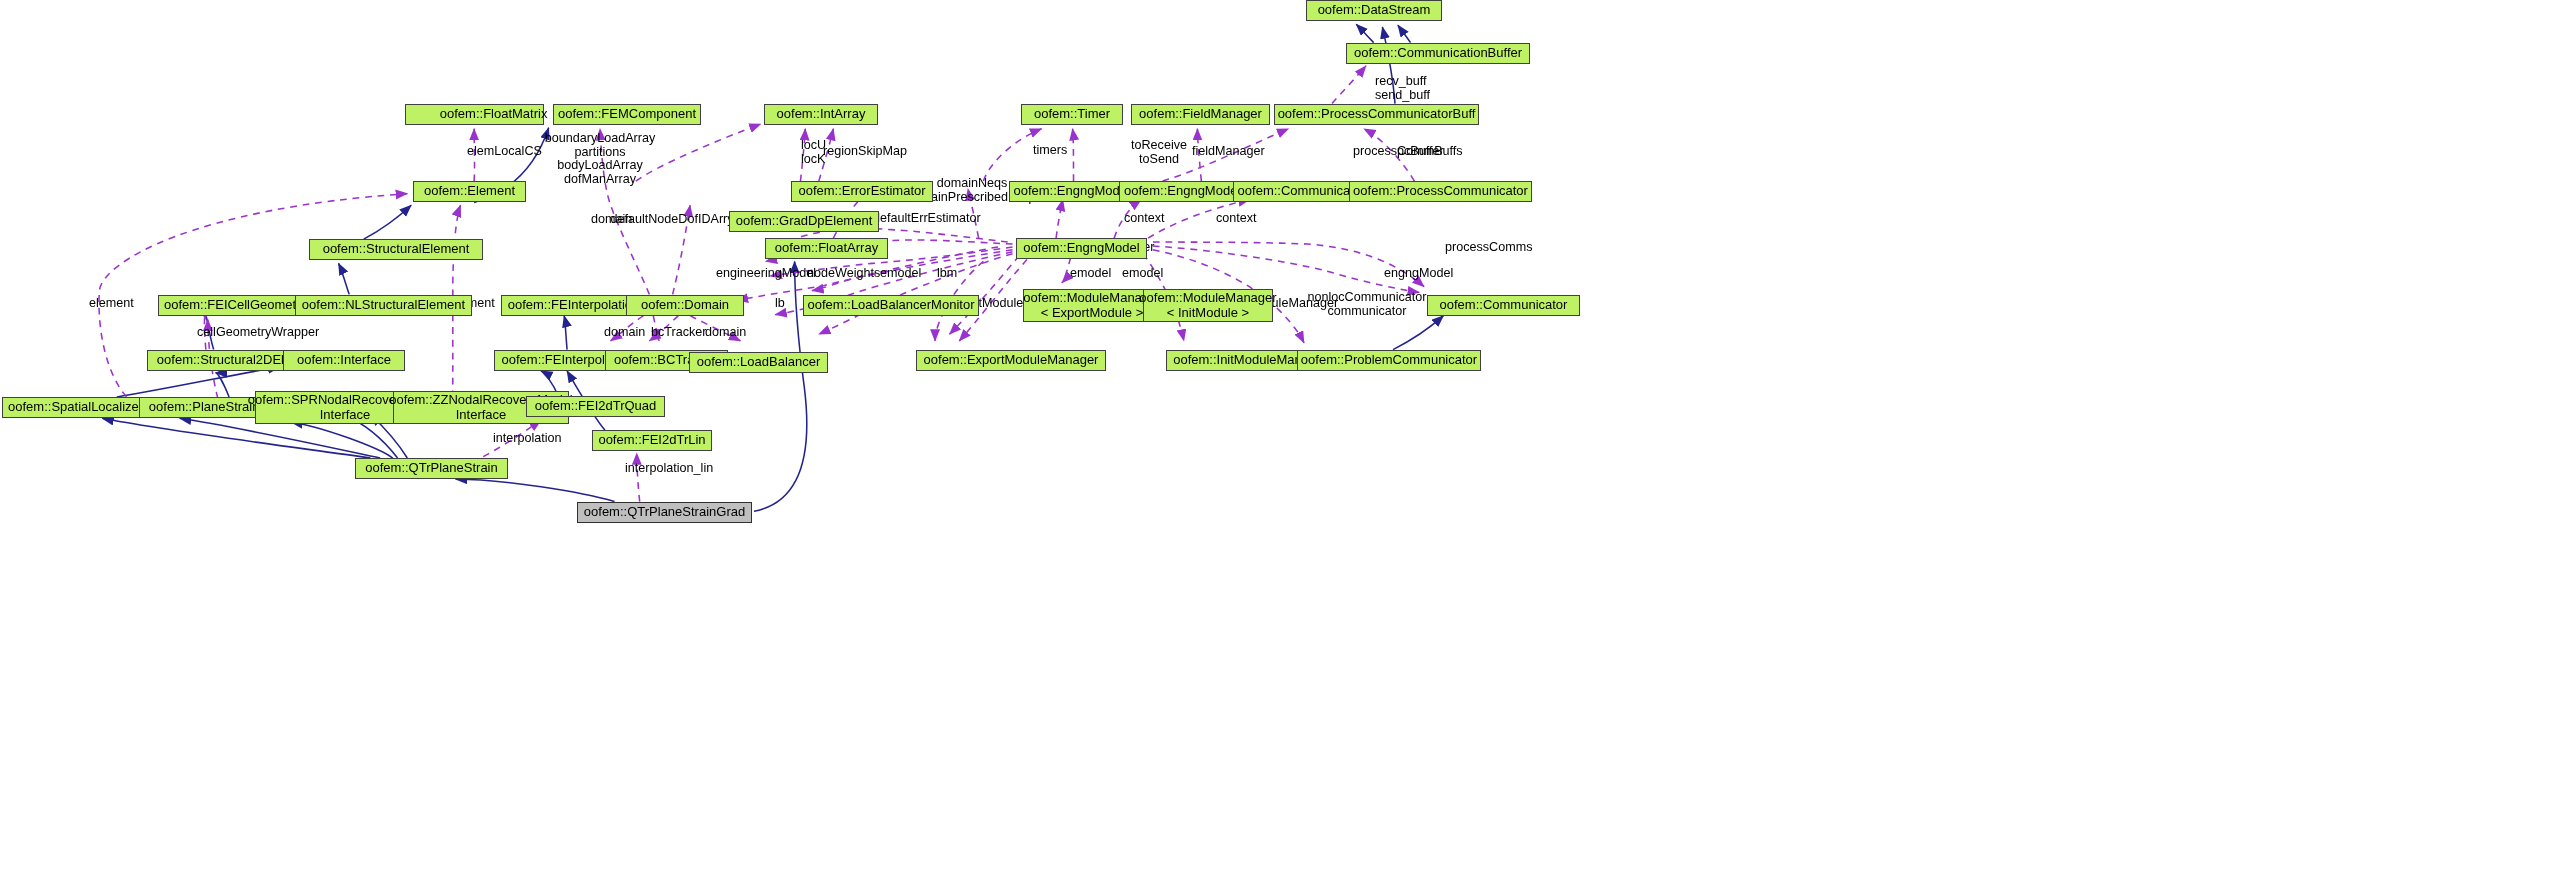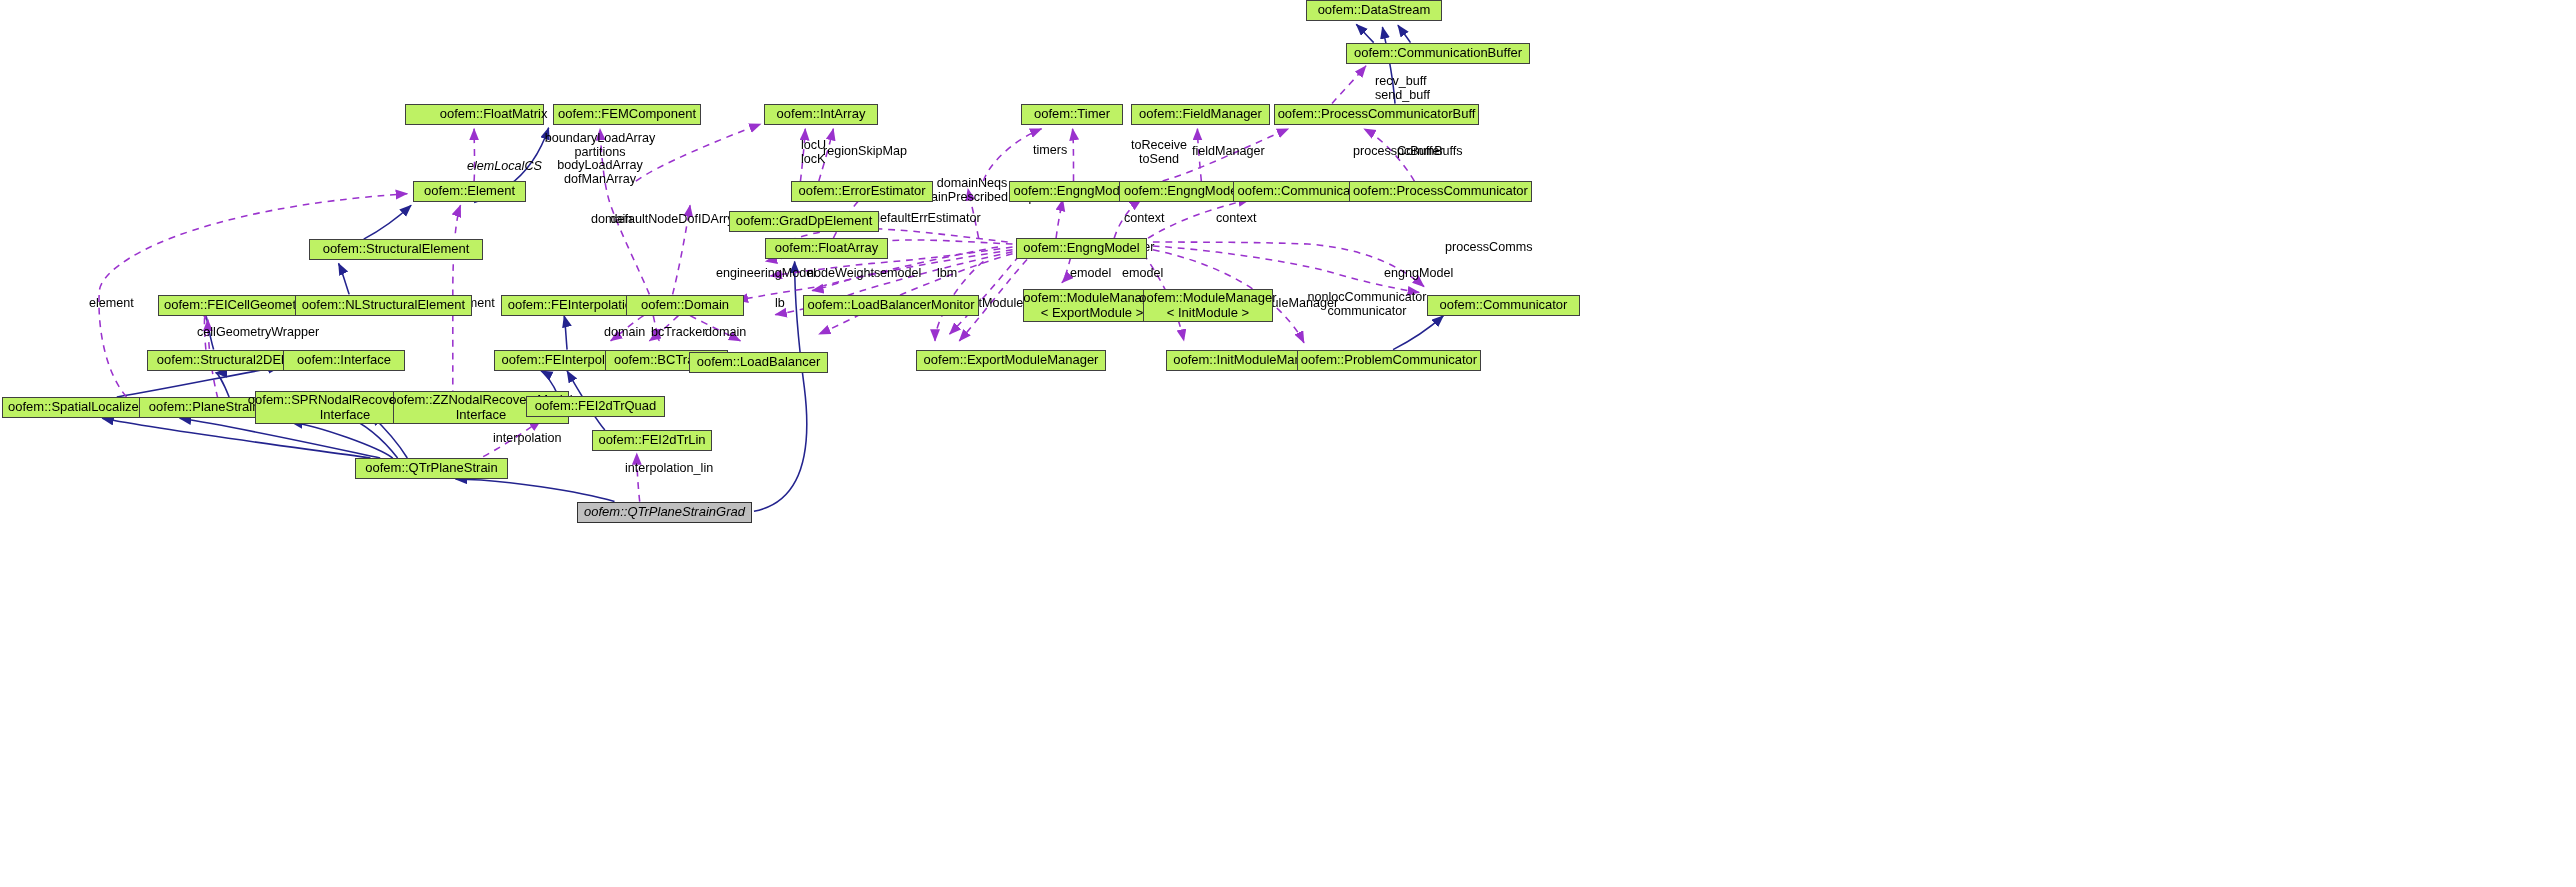--- a/index.html
+++ b/index.html
@@ -176,23 +176,23 @@
   <div class="node" style="left:1297px;top:350px;width:184px;height:21px;">oofem::ProblemCommunicator</div>
   <div class="node" style="left:1.9px;top:397px;width:198px;height:21px;">oofem::SpatialLocalizerInterface</div>
   <div class="node" style="left:139px;top:397px;width:178px;height:21px;">oofem::PlaneStrainElement</div>
   <div class="node" style="left:255px;top:391px;width:180px;height:33px;">oofem::SPRNodalRecoveryModel
 Interface</div>
   <div class="node" style="left:393px;top:391px;width:176px;height:33px;">oofem::ZZNodalRecoveryModel
 Interface</div>
   <div class="node" style="left:526px;top:396px;width:139px;height:21px;">oofem::FEI2dTrQuad</div>
   <div class="node" style="left:592px;top:430px;width:120px;height:21px;">oofem::FEI2dTrLin</div>
   <div class="node" style="left:355px;top:458px;width:153px;height:21px;">oofem::QTrPlaneStrain</div>
-  <div class="node highlight" style="left:577px;top:502px;width:175px;height:21px;font-style:italic;">oofem::QTrPlaneStrainGrad</div>
-
-  <div class="edge-label left" style="left:467px;top:160px;font-style:italic;">elemLocalCS</div>
+  <div class="node highlight" style="left:577px;top:502px;width:175px;height:21px;">oofem::QTrPlaneStrainGrad</div>
+
+  <div class="edge-label left" style="left:467px;top:145px;">elemLocalCS</div>
   <div class="edge-label" style="left:600px;top:132px;">boundaryLoadArray
 partitions
 bodyLoadArray
 dofManArray</div>
   <div class="edge-label left" style="left:801px;top:139px;">locU
 locK</div>
   <div class="edge-label" style="left:865px;top:145px;">regionSkipMap</div>
   <div class="edge-label left" style="left:1375px;top:75px;">recv_buff
 send_buff</div>
   <div class="edge-label left" style="left:1033px;top:144px;">timers</div>

